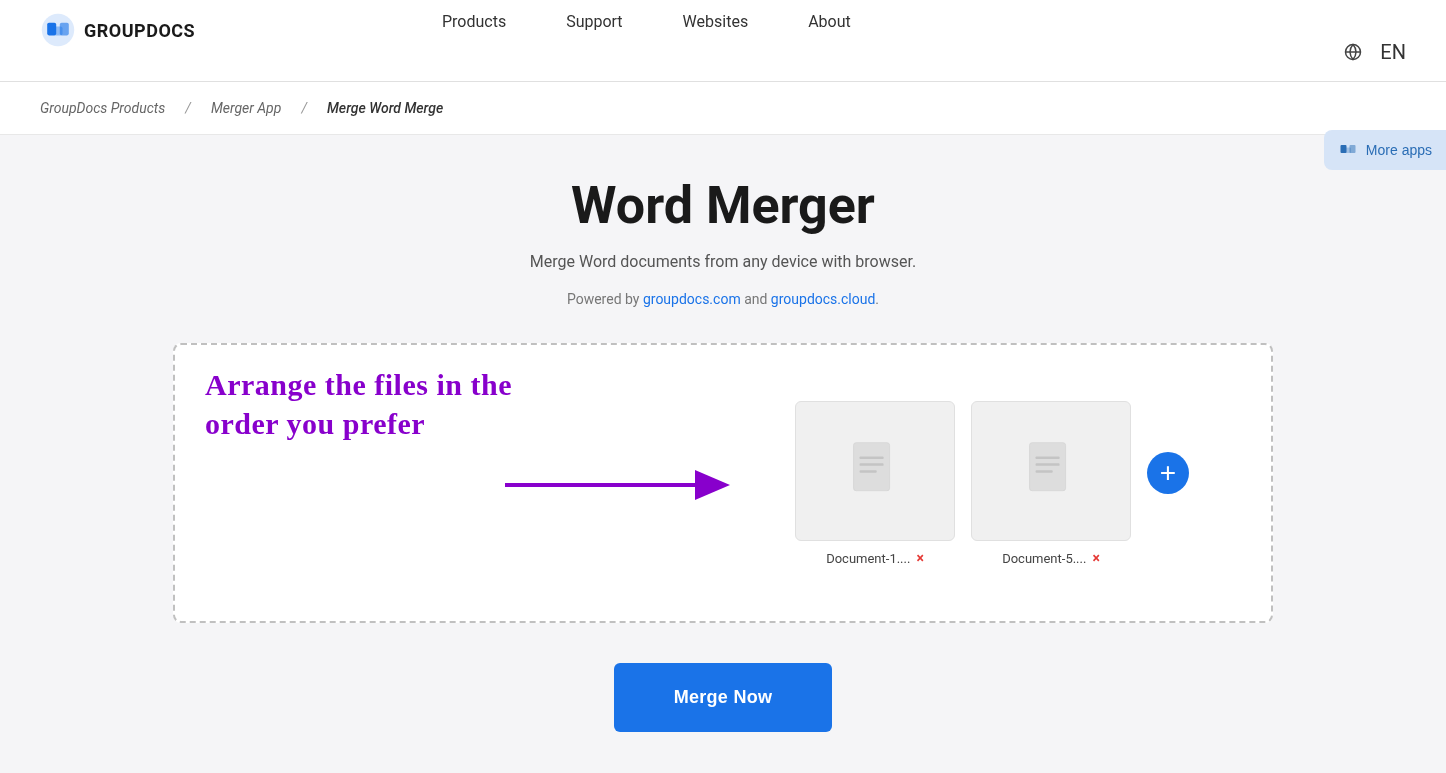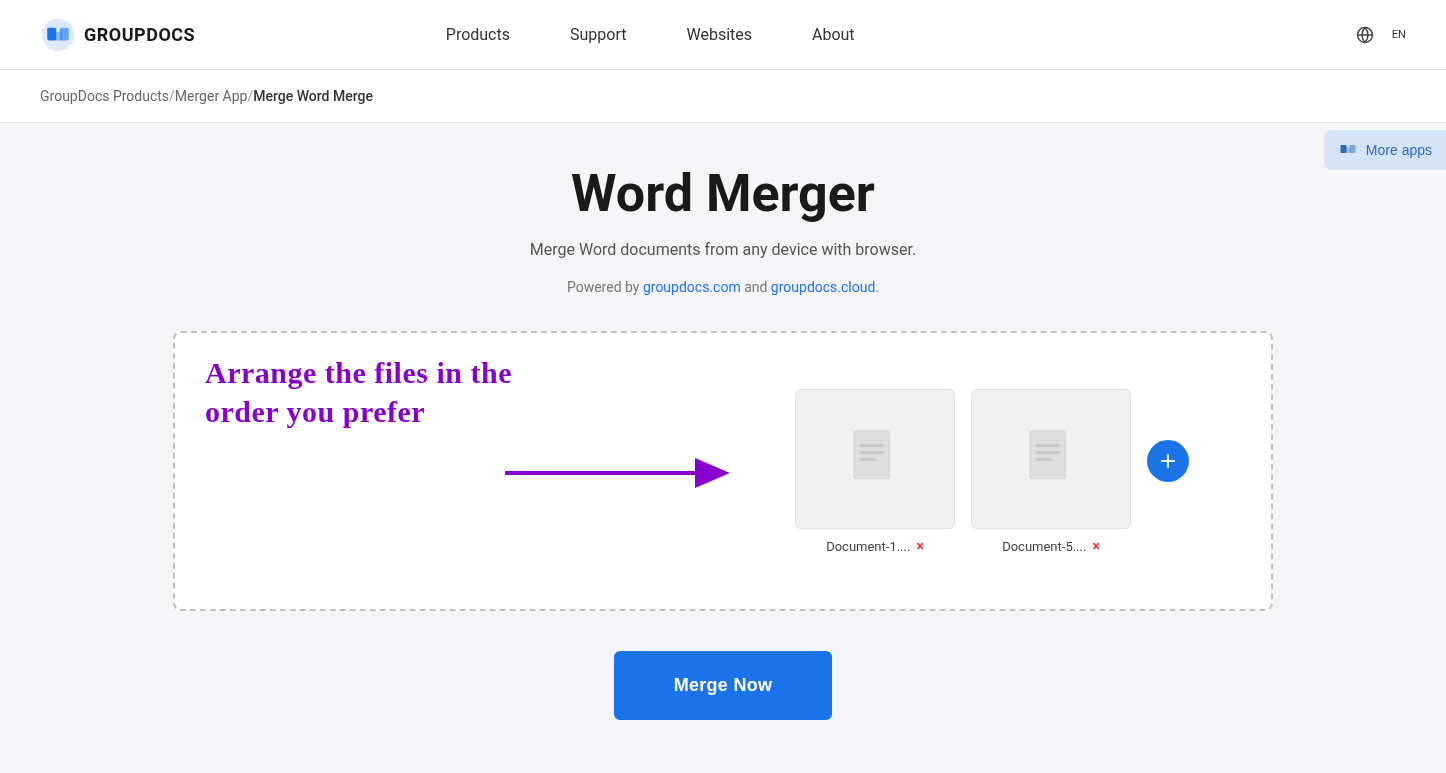--- a/index.html
+++ b/index.html
@@ -8,23 +8,23 @@
       background: #f5f5f7;
       min-height: 773px;
       color: #333;
     }
 
     
     .header {
       background: #fff;
       border-bottom: 1px solid #e0e0e0;
       display: flex;
-      align-items: center;
+      align-items: flex-start;
       padding: 12px 40px;
-      height: 70px;
+      height: 82px;
       position: relative;
     }
     .logo-area {
       display: flex;
       align-items: center;
       gap: 8px;
       text-decoration: none;
       color: #1a1a1a;
       font-weight: 700;
       font-size: 18px;
@@ -45,23 +45,24 @@
       color: #333;
       text-decoration: none;
       cursor: pointer;
       font-weight: 400;
     }
     .lang-area {
       display: flex;
       align-items: center;
       gap: 18px;
       color: #333;
-      font-size: 11px;
+      font-size: 20px;
       cursor: pointer;
       margin-left: auto;
+      margin-top: 28px;
     }
 
     
     .more-apps-btn {
       position: fixed;
       right: 0;
       top: 130px;
       background: #d6e4f7;
       border: none;
       border-radius: 8px 0 0 8px;
@@ -73,26 +74,27 @@
       color: #2a6db5;
       cursor: pointer;
       z-index: 100;
       font-weight: 500;
     }
 
     
     .breadcrumb {
       display: flex;
       align-items: center;
-      gap: 0;
+      gap: 20px;
       padding: 18px 40px;
       background: #fff;
       font-size: 14px;
       color: #666;
       border-bottom: 1px solid #e8e8e8;
+      font-style: italic;
     }
     .breadcrumb a {
       color: #666;
       text-decoration: none;
     }
     .breadcrumb .separator { color: #999; }
     .breadcrumb .current { color: #333; font-weight: 500; }
 
     
     .main {

